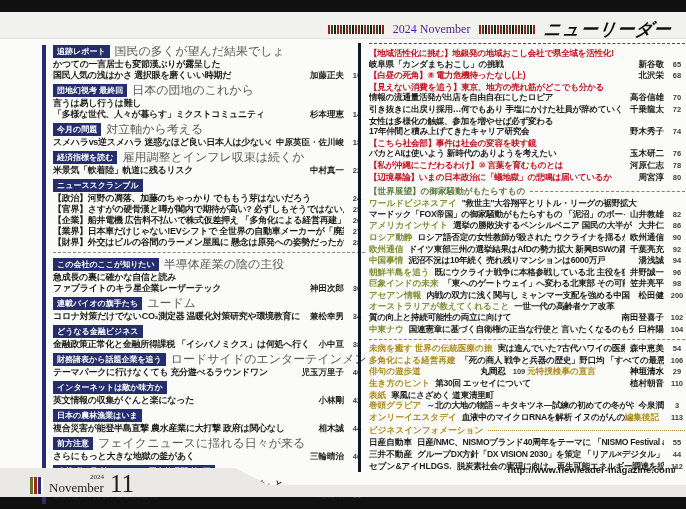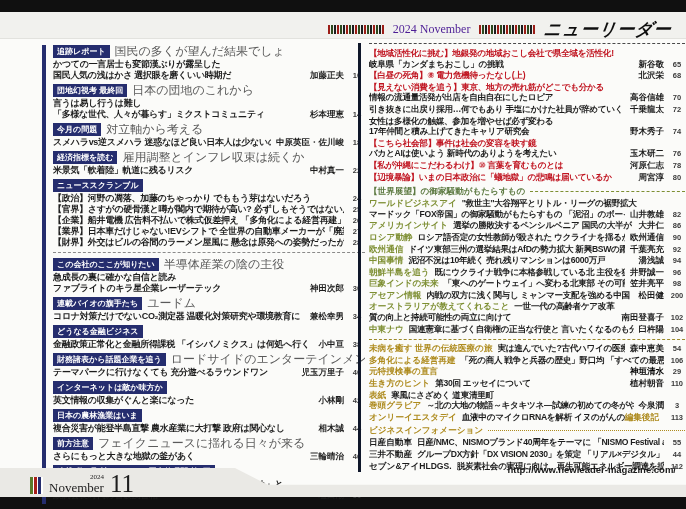--- a/index.html
+++ b/index.html
@@ -406,20 +406,26 @@
         <span class="author">森中恵美</span>
         <span class="pg">54</span>
       </div>
       <div class="t-row">
         <span class="c-label">多角化による経営再建</span>
         <span class="t-text">「死の商人 戦争と兵器の歴史」野口均 「すべての最悪の人間たち」池原麻里子 「今月の新刊」</span>
         <span class="pg">106</span>
       </div>
       <div class="split-row">
         <div class="split-half">
+          <span class="c-label">俳句の遊歩道</span>
+          <span class="t-text"></span>
+          <span class="author">丸岡忍</span>
+          <span class="pg">109</span>
+        </div>
+        <div class="split-half">
           <span class="c-label">元特捜検事の直言</span>
           <span class="t-text"></span>
           <span class="author">神垣清水</span>
           <span class="pg">29</span>
         </div>
       </div>
       <div class="t-row">
         <span class="c-label">生き方のヒント</span>
         <span class="t-text">第30回 エッセイについて</span>
         <span class="author">植村朝音</span>

